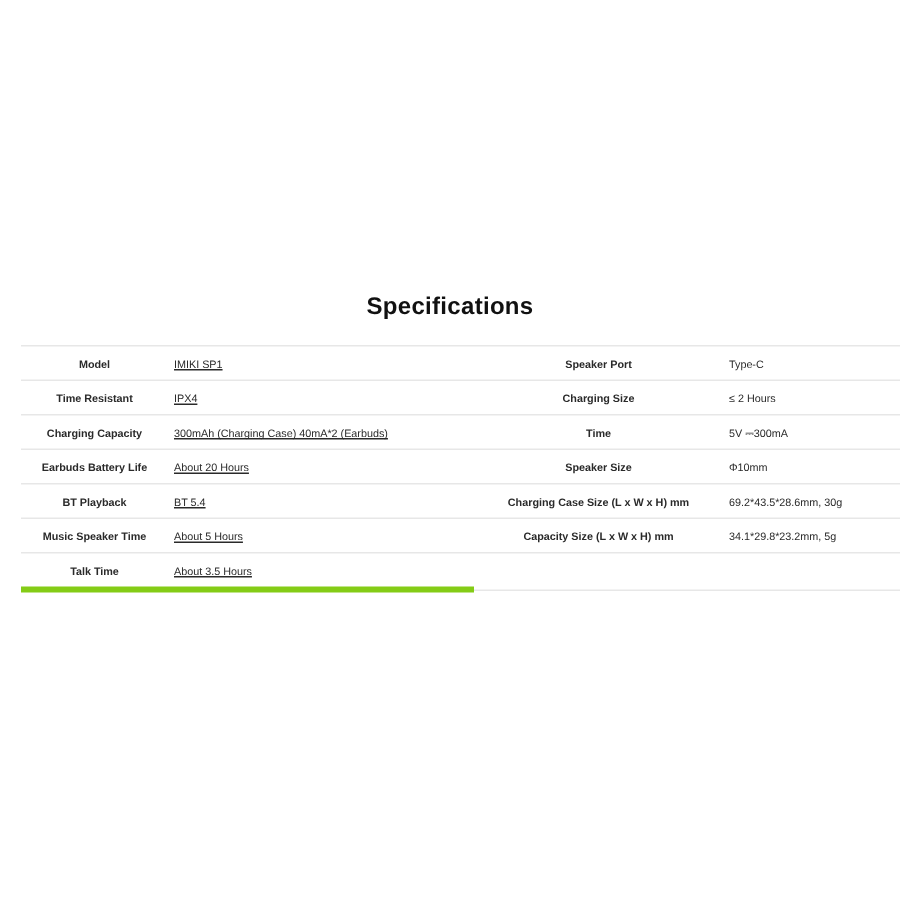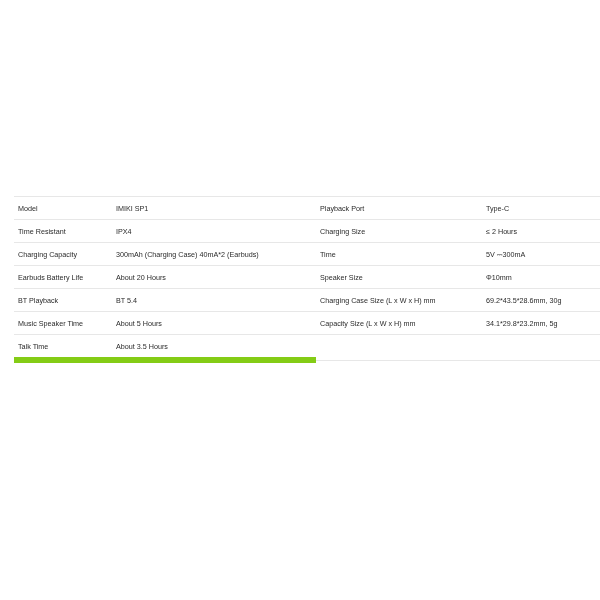--- a/index.html
+++ b/index.html
@@ -47,46 +47,48 @@
     border-bottom: 1px solid #e7e7e7;
     color: #2a2a2a;
     white-space: nowrap;
     overflow: hidden;
     text-overflow: ellipsis;
   }
   table.spec-table tr:first-child td {
     border-top: 1px solid #e7e7e7;
   }
   td.label {
-    font-weight: normal;
+    font-weight: bold;
     color: #111111;
+    text-align: center;
   }
   .col-l1 { width: 90px; padding-left: 3px; }
-  .col-v1 { width: 196px; }
+  .col-v1 { width: 196px; text-decoration: underline; }
   .col-l2 { width: 158px; }
   .col-v2 { width: 122px; }
   td.empty {
     border-bottom: 1px solid transparent;
   }
   tr.last-row td.label,
   tr.last-row td.value {
-    border-bottom: 6px solid #84cc16;
+    border-bottom: 4px solid #84cc16;
   }
 </style>
 </head>
 <body>
 
 <div class="page">
   <div class="spec-block">
+    <div class="spec-title">Specifications</div>
     <table class="spec-table">
       <tbody>
         <tr>
           <td class="label col-l1">Model</td>
           <td class="value col-v1">IMIKI SP1</td>
-          <td class="label col-l2">Playback Port</td>
+          <td class="label col-l2">Speaker Port</td>
           <td class="value col-v2">Type-C</td>
         </tr>
         <tr>
           <td class="label col-l1">Time Resistant</td>
           <td class="value col-v1">IPX4</td>
           <td class="label col-l2">Charging Size</td>
           <td class="value col-v2">≤ 2 Hours</td>
         </tr>
         <tr>
           <td class="label col-l1">Charging Capacity</td>

